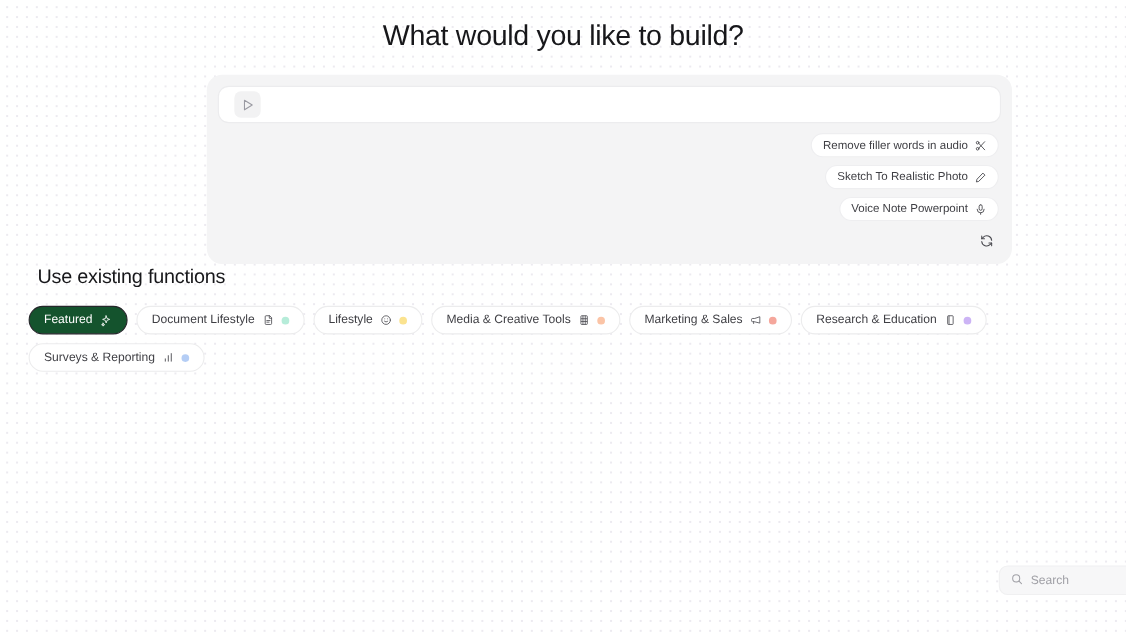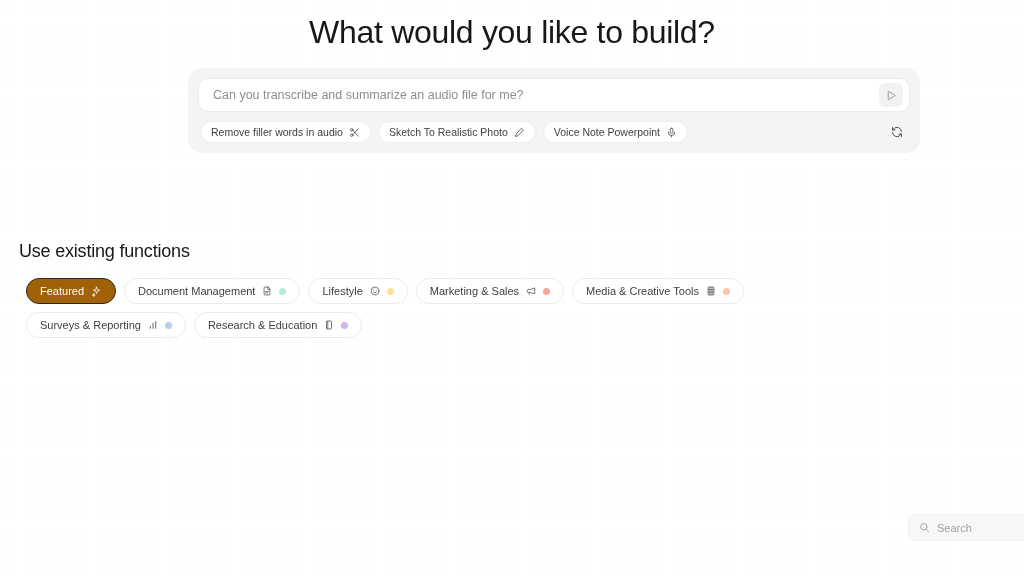--- a/index.html
+++ b/index.html
@@ -19,21 +19,21 @@
     color: #1c1c1e;
     position: relative;
   }
 
   
   .hero {
     padding-top: 14px;
     text-align: center;
   }
   .hero-title {
-    font-size: 32px;
+    font-size: 26px;
     font-weight: 500;
     letter-spacing: -0.3px;
     color: #17171a;
     line-height: 36px;
   }
 
   
   .composer {
     position: absolute;
     left: 188px;
@@ -75,20 +75,21 @@
     cursor: pointer;
     flex: 0 0 auto;
   }
 
   .chips-row {
     display: flex;
     align-items: flex-end;
     gap: 7px;
     margin-top: 9px;
     padding: 0 2px;
+    flex-direction: column;
   }
   .chip {
     display: inline-flex;
     align-items: center;
     gap: 6px;
     background: #ffffff;
     border: 1px solid #eeeef0;
     border-radius: 999px;
     height: 22px;
     padding: 0 10px;
@@ -116,21 +117,21 @@
     position: absolute;
     left: 0;
     top: 238px;
     width: 1024px;
   }
   .section-title {
     font-size: 18px;
     font-weight: 500;
     letter-spacing: -0.2px;
     color: #17171a;
-    padding-left: 19px;
+    padding-left: 34px;
     line-height: 26px;
   }
 
   .filters {
     display: flex;
     flex-wrap: wrap;
     gap: 8px;
     padding: 14px 0 0 26px;
     position: relative;
     width: 900px;
@@ -143,21 +144,21 @@
     padding: 0 13px;
     border-radius: 999px;
     border: 1px solid #ececed;
     background: #ffffff;
     font-size: 11px;
     color: #3f3f44;
     white-space: nowrap;
     cursor: pointer;
   }
   .filter-pill.active {
-    background: #a16207;
+    background: #14532d;
     border-color: #26262b;
     color: #ffffff;
   }
   .filter-pill .f-icon { display: inline-flex; align-items: center; }
   .pill-dot {
     width: 7px;
     height: 7px;
     border-radius: 50%;
     display: inline-block;
   }
@@ -190,21 +191,20 @@
 </head>
 <body>
 
 <div class="hero">
   <h1 class="hero-title">What would you like to build?</h1>
 </div>
 
 <div class="composer">
 
   <div class="composer-input-row">
-    <input class="composer-input" type="text" placeholder="Can you transcribe and summarize an audio file for me?" style="">
     <button class="send-button">
       <svg width="13" height="13" viewBox="0 0 24 24" fill="none" stroke="#9a9aa2" stroke-width="1.8" stroke-linejoin="round">
         <path d="M6 4 L19 12 L6 20 Z"></path>
       </svg>
     </button>
   </div>
 
   <div class="chips-row">
 
     <div class="chip">
@@ -260,21 +260,21 @@
       <span>Featured</span>
       <span class="f-icon">
         <svg width="11" height="11" viewBox="0 0 24 24" fill="none" stroke="#ffffff" stroke-width="1.7" stroke-linecap="round" stroke-linejoin="round">
           <path d="M12 2.5l1.8 5.2 5.2 1.8-5.2 1.8L12 16.5l-1.8-5.2L5 9.5l5.2-1.8z"></path>
           <path d="M6 17l.9 2.3L9 20l-2.1.8L6 23l-.9-2.2L3 20l2.1-.7z"></path>
         </svg>
       </span>
     </div>
 
     <div class="filter-pill">
-      <span>Document Management</span>
+      <span>Document Lifestyle</span>
       <span class="f-icon">
         <svg width="10" height="10" viewBox="0 0 24 24" fill="none" stroke="#4a4a50" stroke-width="1.8" stroke-linecap="round" stroke-linejoin="round">
           <path d="M14 2.5H7a2 2 0 0 0-2 2v15a2 2 0 0 0 2 2h10a2 2 0 0 0 2-2V7.5z"></path>
           <path d="M14 2.5V8h5"></path>
             <path d="M8.5 13h7M8.5 16.5h5"></path>
         </svg>
       </span>
       <span class="pill-dot" style="background:#b6ecd9"></span>
     </div>
 
@@ -285,60 +285,60 @@
         <svg width="10" height="10" viewBox="0 0 24 24" fill="none" stroke="#4a4a50" stroke-width="1.8" stroke-linecap="round">
           <circle cx="12" cy="12" r="9.4"></circle>
             <path d="M8.2 14.2a4.6 4.6 0 0 0 7.6 0"></path>
           <path d="M9 9.3v.01M15 9.3v.01"></path>
         </svg>
       </span>
       <span class="pill-dot" style="background:#fbe38f"></span>
     </div>
 
     <div class="filter-pill">
+      <span>Media &amp; Creative Tools</span>
+      <span class="f-icon">
+        <svg width="10" height="10" viewBox="0 0 24 24" fill="none" stroke="#4a4a50" stroke-width="1.8" stroke-linejoin="round">
+          <rect x="5" y="2.5" width="14" height="19" rx="1.6"></rect>
+          <path d="M5 9h14M5 15h14M9.5 2.5v19M14.5 2.5v19"></path>
+        </svg>
+      </span>
+      <span class="pill-dot" style="background:#fbc4a6"></span>
+    </div>
+
+    <div class="filter-pill">
       <span>Marketing &amp; Sales</span>
       <span class="f-icon">
         <svg width="10" height="10" viewBox="0 0 24 24" fill="none" stroke="#4a4a50" stroke-width="1.8" stroke-linecap="round" stroke-linejoin="round">
           <path d="M21 5.5v13L9 15.5H5a2 2 0 0 1-2-2v-3a2 2 0 0 1 2-2h4z"></path>
           <path d="M7.5 15.5v4"></path>
         </svg>
       </span>
       <span class="pill-dot" style="background:#f5a79c"></span>
     </div>
 
     <div class="filter-pill">
-      <span>Media &amp; Creative Tools</span>
-      <span class="f-icon">
-        <svg width="10" height="10" viewBox="0 0 24 24" fill="none" stroke="#4a4a50" stroke-width="1.8" stroke-linejoin="round">
-          <rect x="5" y="2.5" width="14" height="19" rx="1.6"></rect>
-          <path d="M5 9h14M5 15h14M9.5 2.5v19M14.5 2.5v19"></path>
-        </svg>
-      </span>
-      <span class="pill-dot" style="background:#fbc4a6"></span>
-    </div>
-
-    <div class="filter-pill">
-      <span>Surveys &amp; Reporting</span>
-      <span class="f-icon">
-        <svg width="10" height="10" viewBox="0 0 24 24" fill="none" stroke="#4a4a50" stroke-width="2" stroke-linecap="round">
-          <path d="M5.5 20v-5M12 20V8M18.5 20V3.5"></path>
-        </svg>
-      </span>
-      <span class="pill-dot" style="background:#b4cdf5"></span>
-    </div>
-
-    <div class="filter-pill">
       <span>Research &amp; Education</span>
       <span class="f-icon">
         <svg width="10" height="10" viewBox="0 0 24 24" fill="none" stroke="#4a4a50" stroke-width="1.8" stroke-linejoin="round">
           <rect x="6" y="2.5" width="12" height="19" rx="1.6"></rect>
             <path d="M9 2.5v19"></path>
         </svg>
       </span>
       <span class="pill-dot" style="background:#ccb4f5"></span>
+    </div>
+
+    <div class="filter-pill">
+      <span>Surveys &amp; Reporting</span>
+      <span class="f-icon">
+        <svg width="10" height="10" viewBox="0 0 24 24" fill="none" stroke="#4a4a50" stroke-width="2" stroke-linecap="round">
+          <path d="M5.5 20v-5M12 20V8M18.5 20V3.5"></path>
+        </svg>
+      </span>
+      <span class="pill-dot" style="background:#b4cdf5"></span>
     </div>
   </div>
 
   <div class="search-box">
     <span>
       <svg width="11" height="11" viewBox="0 0 24 24" fill="none" stroke="#a0a0a6" stroke-width="2" stroke-linecap="round">
         <circle cx="10.5" cy="10.5" r="7"></circle>
           <path d="M16 16l5 5"></path>
       </svg>
     </span>

